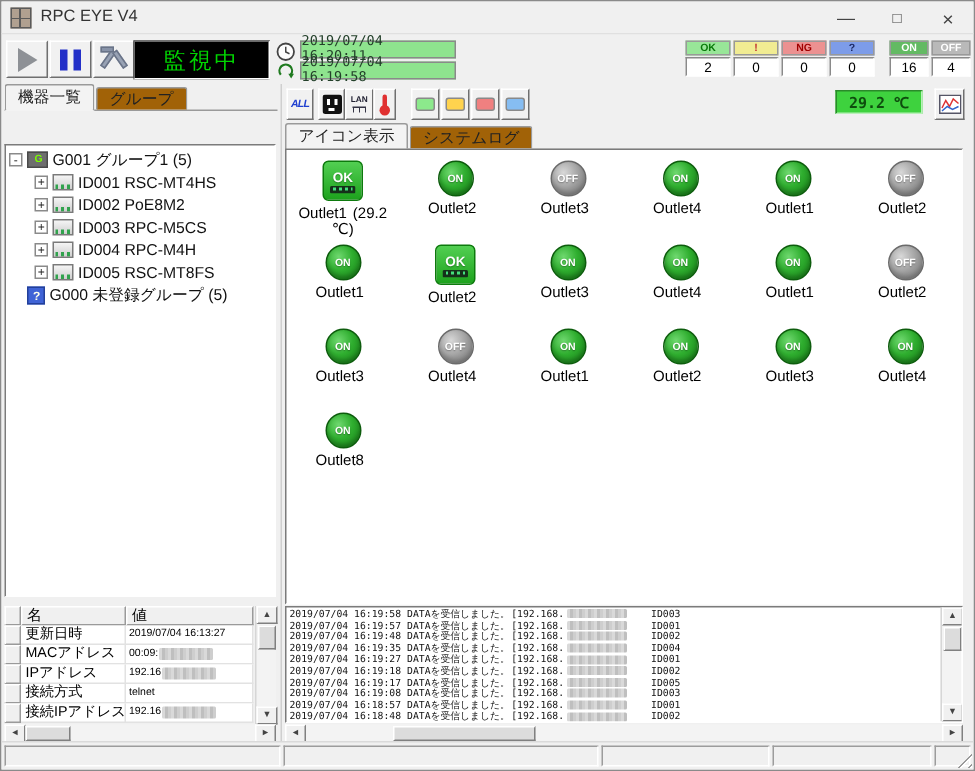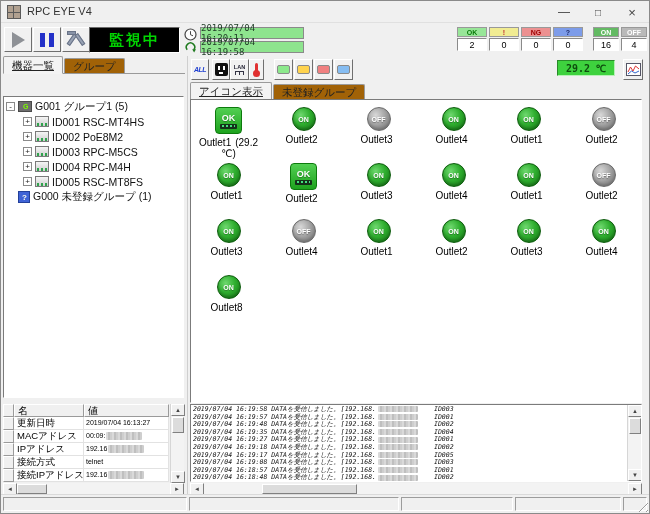--- a/index.html
+++ b/index.html
@@ -23,21 +23,21 @@
   .btn.pause { left:32px; top:4px; width:28px; height:25px; }
   .btn.tools { left:61px; top:4px; width:28px; height:25px; }
   .play-tri { width:0; height:0; border-left:13px solid #8e9196; border-top:8px solid transparent; border-bottom:8px solid transparent; }
   .pause-bars { display:flex; }
   .pause-bars i { display:block; width:5px; height:14px; background:#2330c8; margin:0 2px; }
   .tools-icon { position:relative; width:22px; height:18px; }
   .tools-icon .b1 { position:absolute; left:5px; top:2px; width:4px; height:13px; background:#98a2b4; border:1px solid #6a7488; transform:rotate(35deg); }
   .tools-icon .b2 { position:absolute; right:5px; top:2px; width:4px; height:13px; background:#98a2b4; border:1px solid #6a7488; transform:rotate(-35deg); }
   .tools-icon .h1 { position:absolute; left:2px; top:0; width:9px; height:4px; background:#8893a8; border:1px solid #6a7488; }
   .lcd { position:absolute; left:88px; top:4px; width:91px; height:26px; background:#000; border:1px solid; border-color:#6a6a6a #fff #fff #6a6a6a; display:flex; align-items:center; justify-content:center; }
-  .lcd span { color:#00d500; font-size:15px; font-weight:bold; letter-spacing:2px; }
+  .lcd span { color:#00d500; font-size:15px; font-weight:normal; letter-spacing:2px; }
   .tico { position:absolute; left:183px; }
   .tico.clock { top:5px; } .tico.refresh { top:18px; }
   .dt { position:absolute; left:199px; width:104px; height:12px; background:#8ee48e; border:1px solid #8a8a8a; display:flex; align-items:center; justify-content:center;
         font-family:"DejaVu Sans Mono",monospace; font-size:9px; color:#23402a; }
   .dt1 { top:4px; } .dt2 { top:18px; }
   .summary { position:absolute; right:2px; top:4px; display:flex; }
   .sum-col { width:30px; margin-left:2px; }
   .sum-col:nth-of-type(5) { margin-left:10px; width:26px; }
   .sum-col:nth-of-type(6) { width:26px; }
   .chip { height:10px; display:flex; align-items:center; justify-content:center; font-size:7px; font-weight:bold; border:1px solid #999; }
@@ -45,21 +45,21 @@
   .chip[data-type="warn"] { background:#f1ec92; color:#c03030; }
   .chip[data-type="ng"] { background:#ec9191; color:#a00000; }
   .chip[data-type="unknown"] { background:#7d9ce9; color:#1d2a66; }
   .chip[data-type="on"] { background:#63ba63; color:#fff; }
   .chip[data-type="off"] { background:#b9b9b9; color:#fff; }
   .sum-val { height:13px; margin-top:1px; background:#fff; border:1px solid; border-color:#8a8a8a #fff #fff #8a8a8a; display:flex; align-items:center; justify-content:center; font-size:9px; color:#000; }
 
   
   .tabstrip { position:absolute; display:flex; align-items:flex-end; height:18px; border-bottom:1px solid #9a9a9a; }
   .tab { height:15px; line-height:14px; padding:0 8px; font-size:10.5px; color:#222; background:#a16207; border:1px solid #9a9a9a; border-bottom:none; border-radius:2px 2px 0 0; margin-right:1px; white-space:nowrap; }
-  .tab.active { height:18px; line-height:17px; background:#f3f3f3; margin-bottom:-1px; border-bottom:1px solid #f3f3f3;text-decoration:underline; }
+  .tab.active { height:18px; line-height:17px; background:#f3f3f3; margin-bottom:-1px; border-bottom:1px solid #f3f3f3; }
 
   
   .left-panel { position:absolute; left:0; top:55px; width:187px; bottom:19px; border-right:1px solid #cfcfcf; background:#f0f0f0; }
   .left-tabs { left:2px; top:0; right:2px; }
   .combo { position:absolute; left:2px; top:20px; width:181px; height:18px; background:#fff; border:1px solid; border-color:#7a7a7a #fff #fff #7a7a7a; display:flex; align-items:center; }
   .combo-text { flex:1; font-size:10.5px; padding-left:3px; color:#000; white-space:nowrap; overflow:hidden; }
   .combo-btn { width:17px; height:16px; margin-right:0; background:#f0f0f0; border:1px solid; border-color:#fff #808080 #808080 #fff; display:flex; align-items:center; justify-content:center; }
   .combo-arrow { font-size:6px; color:#222; }
   .tree { position:absolute; left:2px; top:40px; width:181px; height:302px; overflow:hidden; padding:2px 0 0 2px; }
   .tree-item { height:15px; display:flex; align-items:center; white-space:nowrap; }
@@ -137,21 +137,21 @@
   .sicon[data-type="ok"] { width:27px; height:27px; border-radius:4px; background:linear-gradient(180deg,#52cf52,#1da21d); border:1px solid #0d7a0d; }
   .sstate { font-size:7px; font-weight:bold; color:#fff; text-shadow:0 1px 1px rgba(0,0,0,.35); }
   .sicon[data-type="ok"] .sstate { font-size:9px; }
   .mini { display:none; }
   .sicon[data-type="ok"] .mini { display:block; width:17px; height:5px; margin-top:1px; border-radius:1px; background-color:#15301a;
     background-image:repeating-linear-gradient(90deg,#44e07c 0 2px,transparent 2px 4px); background-size:13px 2px; background-position:2px 1px; background-repeat:no-repeat; }
   .clabel { margin-top:3px; font-size:10px; line-height:11px; color:#000; text-align:center; max-width:74px; }
   .clabel .extra { margin-left:4px; }
 
   .log { position:absolute; left:1px; top:348px; width:452px; height:78px; overflow:hidden; }
-  .log-lines { position:absolute; left:0; top:0; right:14px; bottom:0; padding:1px 0 0 2px; overflow:hidden;font-style:italic; }
+  .log-lines { position:absolute; left:0; top:0; right:14px; bottom:0; padding:1px 0 0 2px; overflow:hidden; }
   .log-line { white-space:nowrap; font-family:"DejaVu Sans Mono",monospace; font-size:6.5px; line-height:7.6px; color:#111; }
   .log-line span { font-family:inherit; }
   .lt { margin-right:4px; } .lip { margin-left:1px; }
   .lg-redact { display:inline-block; width:40px; height:6px; margin:0 2px; }
   .lid { margin-left:14px; }
   .log-vscroll { right:0; top:0; bottom:0; }
   .log-hscroll { left:1px; top:427px; width:452px; }
   .log-hscroll .scroll-thumb-h { width:95px; margin-left:58px; }
 
   
@@ -305,21 +305,21 @@
           </span>
           <span class="node-icon" data-icon="device"></span>
           <span class="node-label">ID005 RSC-MT8FS</span>
         </div>
 
         <div class="tree-item" data-level="0">
           <span class="expand" data-exp="">
             <i></i>
           </span>
           <span class="node-icon" data-icon="unknown"></span>
-          <span class="node-label">G000 未登録グループ (1)</span>
+          <span class="node-label">G000 未登録グループ (5)</span>
         </div>
 
     </div>
     <div class="props">
       <div class="props-grid">
         <div class="pcell sel"></div>
         <div class="phead">名</div>
         <div class="phead">値</div>
 
           <div class="prow">
@@ -420,21 +420,21 @@
       <div class="btn sm chart-btn">
         <svg width="15" height="13" viewBox="0 0 15 13">
           <rect x="0.5" y="0.5" width="14" height="12" fill="#fff" stroke="#556"></rect>
           <polyline points="2,9 4.5,4 7,8 9.5,3 13,6" fill="none" stroke="#d33" stroke-width="1"></polyline>
           <polyline points="2,11 5.5,8 9,10 13,8" fill="none" stroke="#36c" stroke-width="1"></polyline>
         </svg>
       </div>
     </div>
     <div class="tabstrip rp-tabs">
       <div class="tab active">アイコン表示</div>
-      <div class="tab">未登録グループ</div>
+      <div class="tab">システムログ</div>
     </div>
     <div class="icon-area sunken">
 
         <div class="cell">
           <div class="sicon" data-type="ok">
             <span class="sstate">OK</span>
             <span class="mini"></span>
           </div>
           <div class="clabel">
             <span>Outlet1</span><span class="extra">(29.2 ℃)</span>

